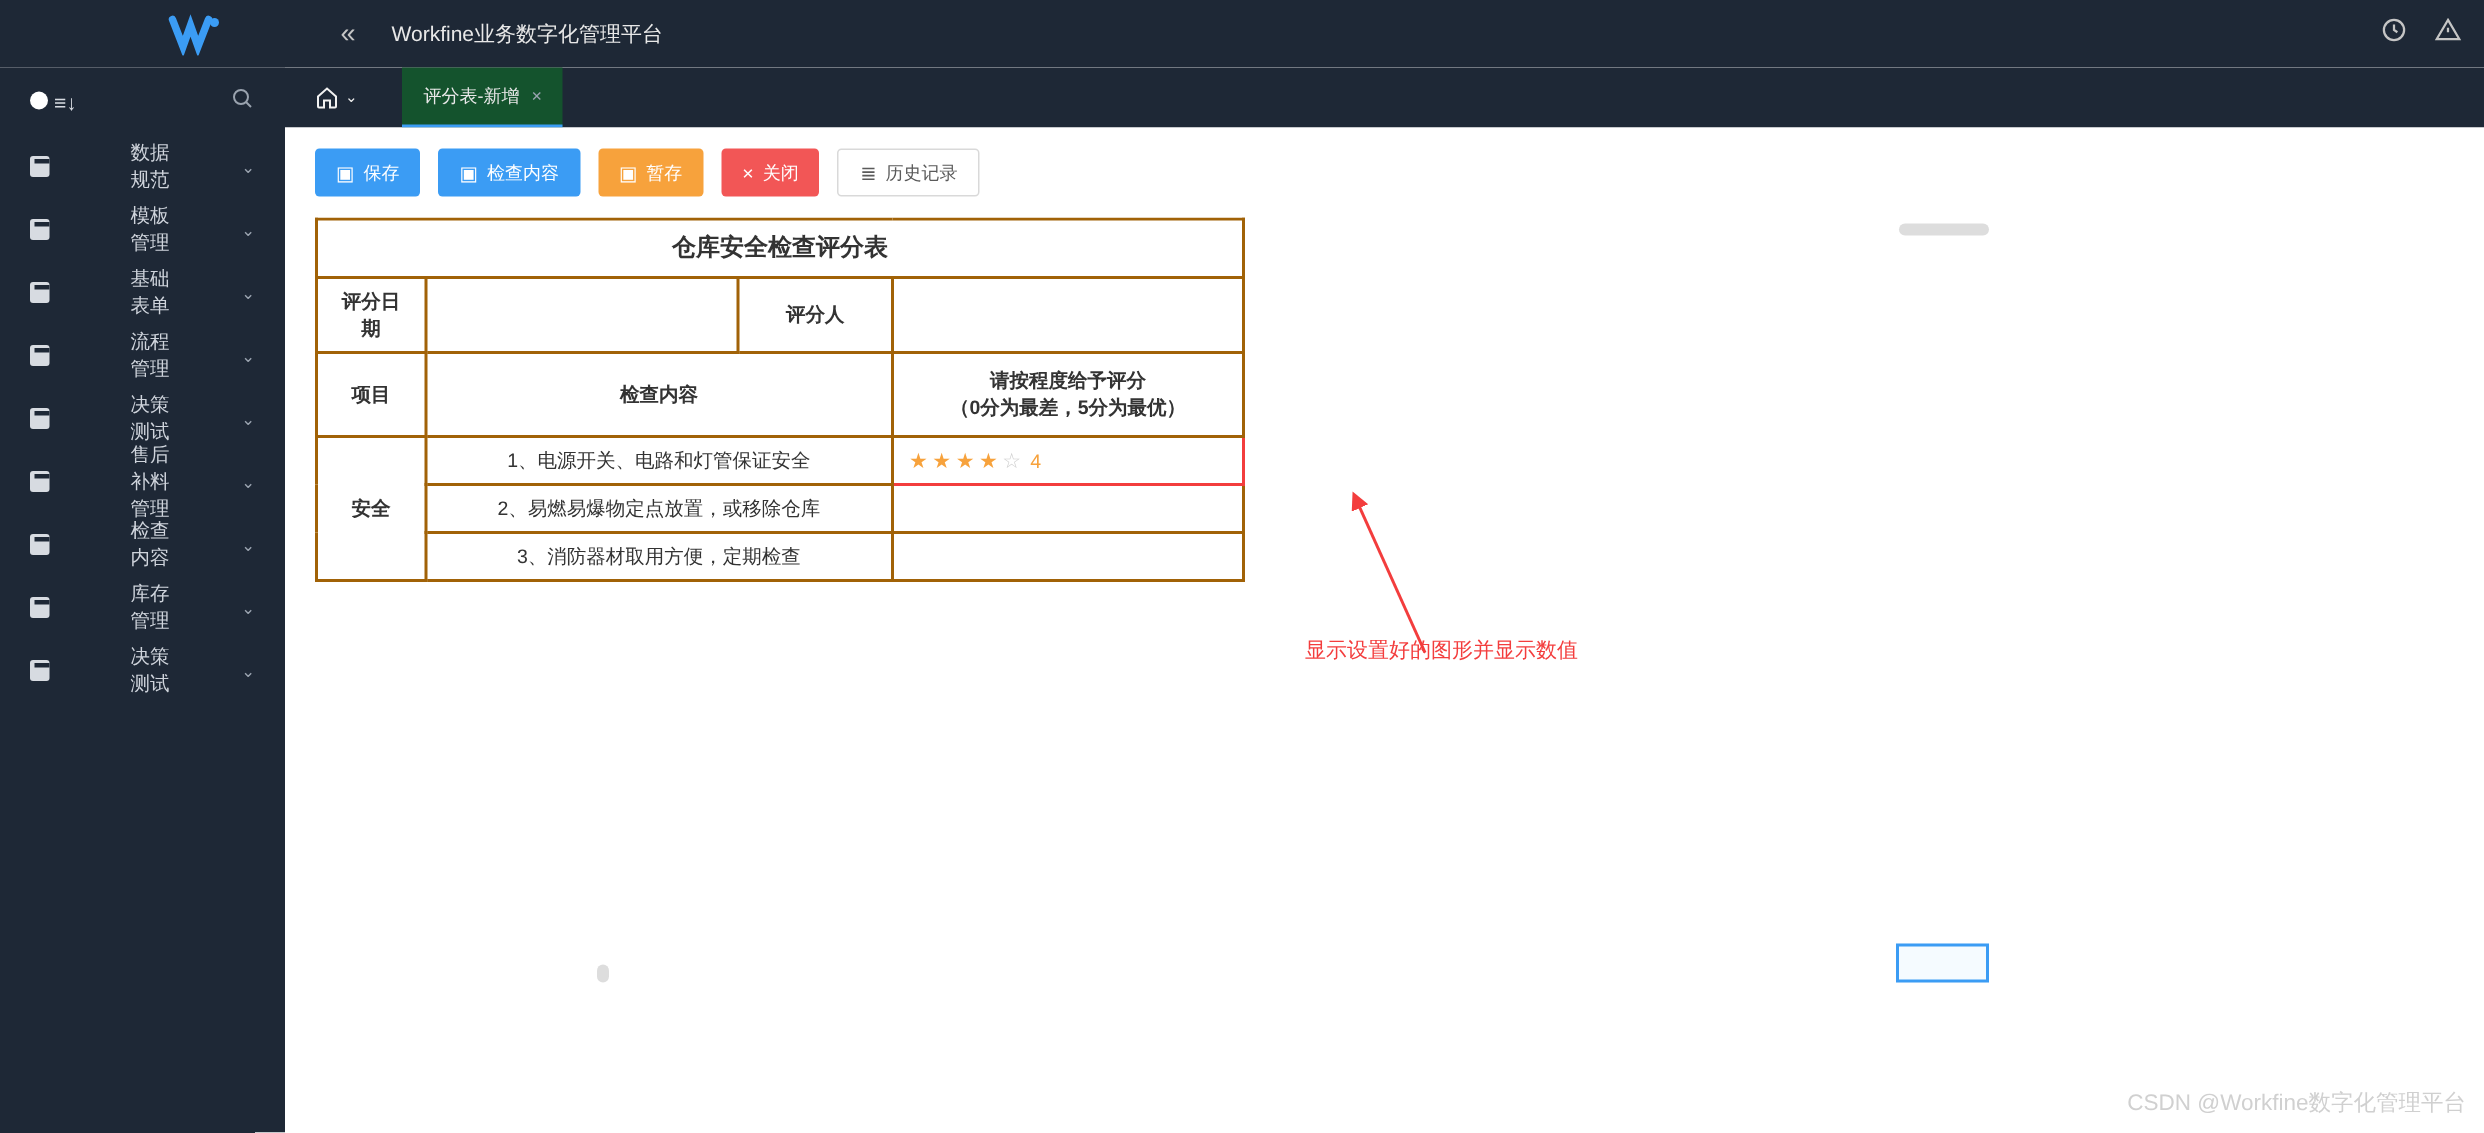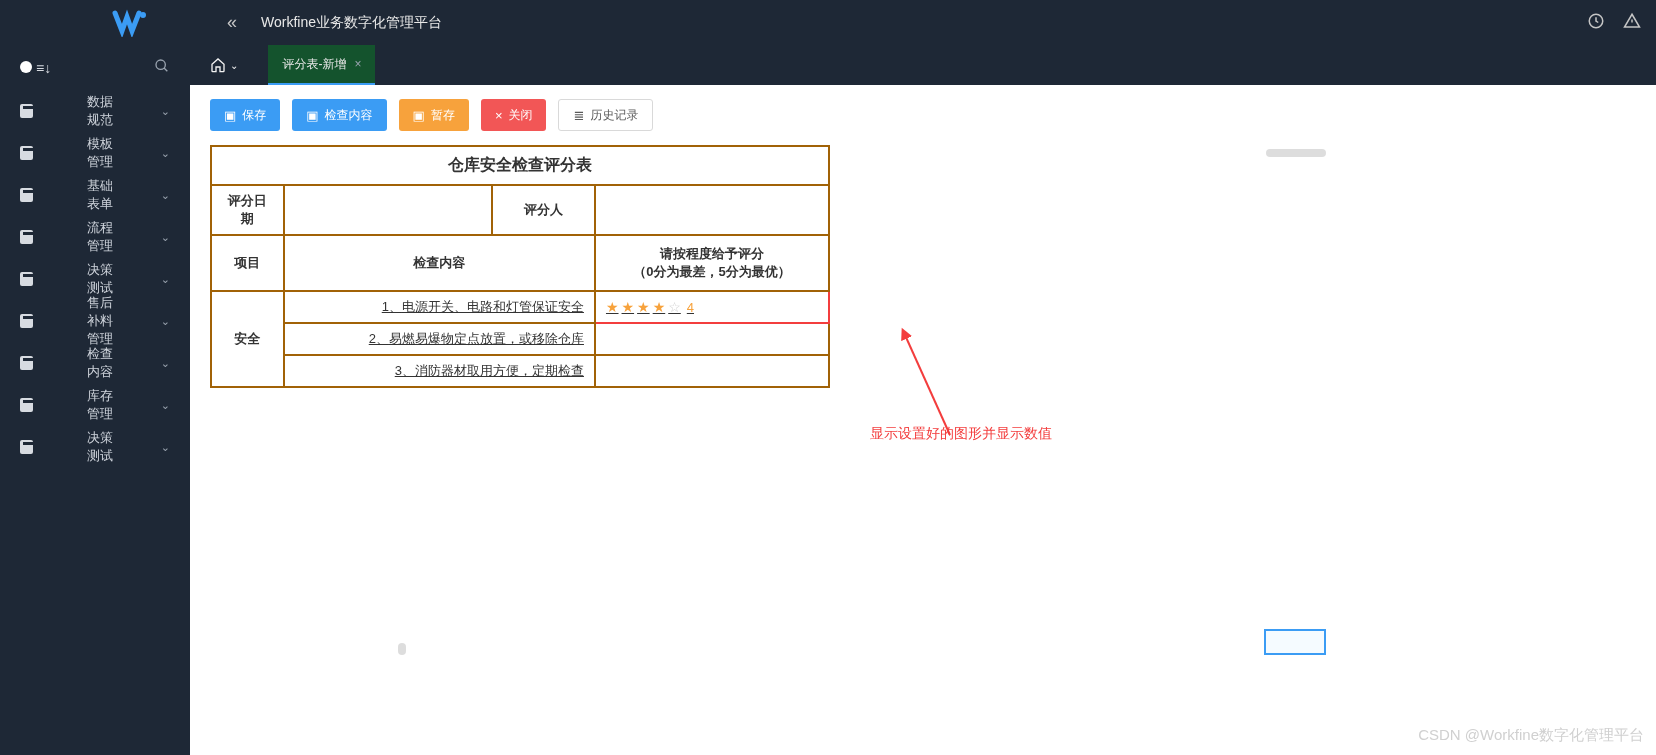--- a/index.html
+++ b/index.html
@@ -172,21 +172,21 @@
       border: 2px solid #a16207;
       padding: 6px 10px;
       font-size: 13px;
       text-align: center;
       vertical-align: middle;
     }
     .sheet .title-cell {
       font-size: 16px; font-weight: bold; padding: 8px;
     }
     .sheet .hdr { font-weight: bold; }
-    .sheet .left { text-align: right; text-decoration: underline; }
+    .sheet .left { text-align: center; }
     .sheet .narrow { width: 82px; }
     .sheet .mid { width: 255px; }
     .sheet .wide { width: 265px; }
     .row-tall td { height: 56px; }
 
     .rating-cell {
       border: 2px solid #f33d3d !important;
       padding: 4px 8px;
     }
     .rating {

